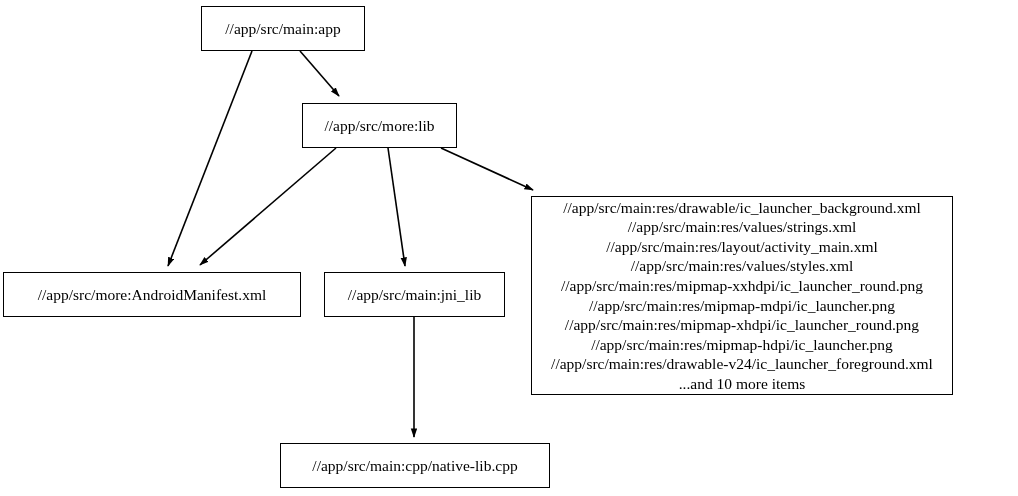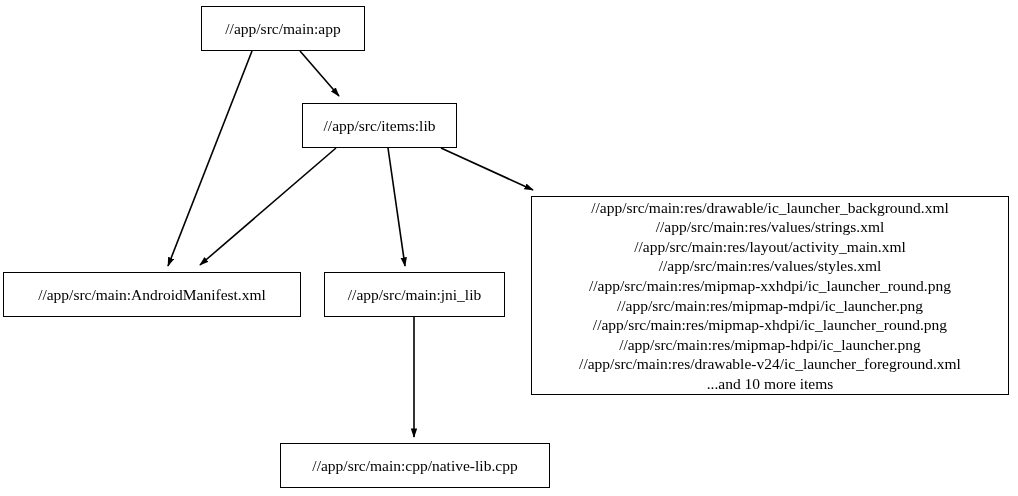--- a/index.html
+++ b/index.html
@@ -88,36 +88,36 @@
     <g>
       <path d="M414,317 L414,437" stroke="#000000" stroke-width="1.6" fill="none" marker-end="url(#arrow)"></path>
     </g>
   </svg>
 
   <div class="node" style="left:201px; top:6px; width:164px; height:45px;">
     <span class="label">//app/src/main:app</span>
   </div>
 
   <div class="node" style="left:302px; top:103px; width:155px; height:45px;">
-    <span class="label">//app/src/items:lib</span>
+    <span class="label">//app/src/more:lib</span>
   </div>
 
   <div class="node" style="left:3px; top:272px; width:298px; height:45px;">
-    <span class="label">//app/src/main:AndroidManifest.xml</span>
+    <span class="label">//app/src/more:AndroidManifest.xml</span>
   </div>
 
   <div class="node" style="left:324px; top:272px; width:181px; height:45px;">
     <span class="label">//app/src/main:jni_lib</span>
   </div>
 
   <div class="node" style="left:280px; top:443px; width:270px; height:45px;">
     <span class="label">//app/src/main:cpp/native-lib.cpp</span>
   </div>
 
-  <div class="node multiline" style="left:531px; top:196px; width:478px; height:199px;">
+  <div class="node multiline" style="left:531px; top:196px; width:422px; height:199px;">
     <span class="label">//app/src/main:res/drawable/ic_launcher_background.xml
 //app/src/main:res/values/strings.xml
 //app/src/main:res/layout/activity_main.xml
 //app/src/main:res/values/styles.xml
 //app/src/main:res/mipmap-xxhdpi/ic_launcher_round.png
 //app/src/main:res/mipmap-mdpi/ic_launcher.png
 //app/src/main:res/mipmap-xhdpi/ic_launcher_round.png
 //app/src/main:res/mipmap-hdpi/ic_launcher.png
 //app/src/main:res/drawable-v24/ic_launcher_foreground.xml
 ...and 10 more items</span>

